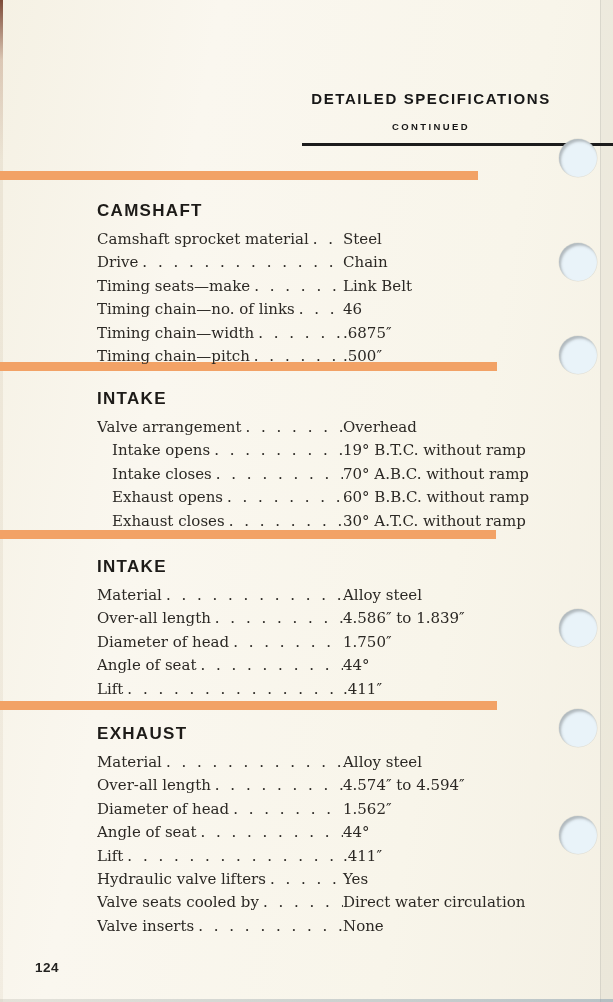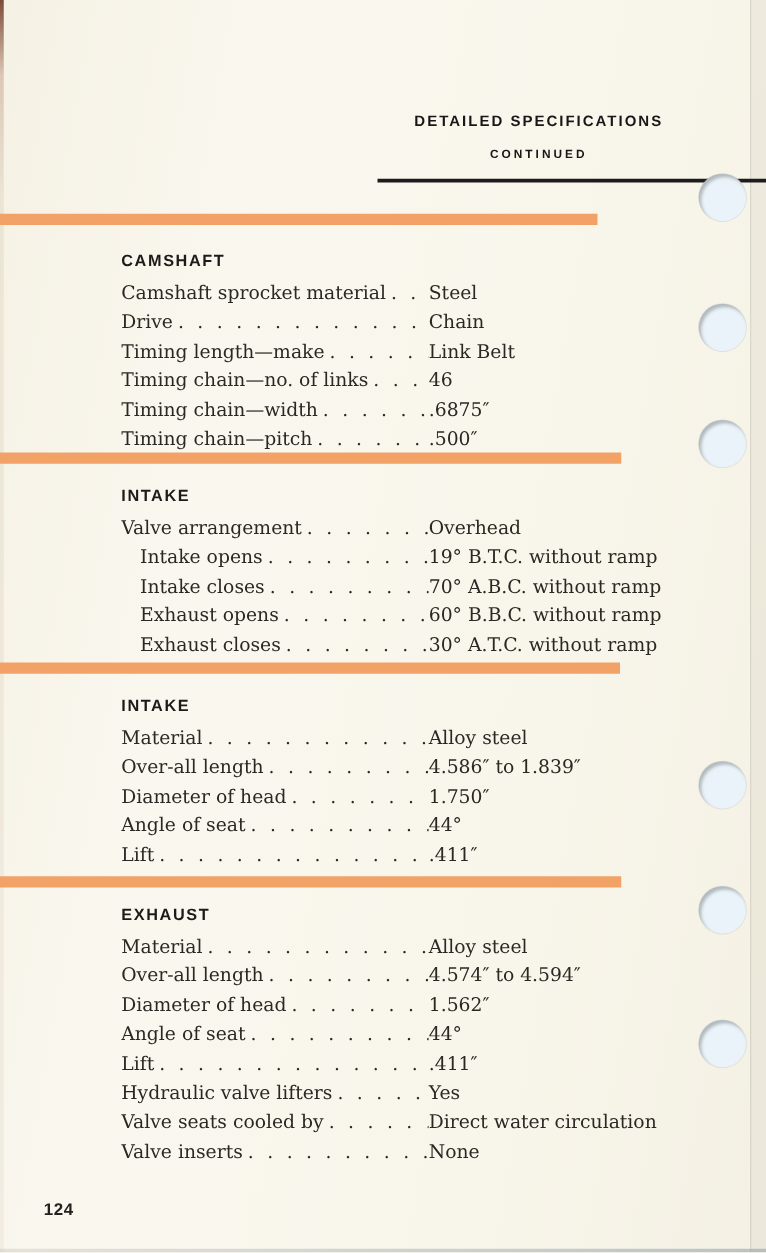--- a/index.html
+++ b/index.html
@@ -13,21 +13,21 @@
     position:absolute; left:0; top:0; bottom:0; width:3px;
     background:linear-gradient(to bottom,#7d4b38 0,rgba(170,120,90,0.35) 60px,rgba(190,170,140,0.18) 160px,rgba(190,170,140,0.12) 100%);
   }
   .edge-right-line { position:absolute; right:12px; top:0; bottom:0; width:1px; background:rgba(150,150,138,0.30); }
   .edge-right-area { position:absolute; right:0; top:0; bottom:0; width:12px; background:rgba(205,200,184,0.22); }
   .edge-bottom { position:absolute; left:0; right:0; bottom:0; height:3px;
     background:linear-gradient(to right,rgba(190,188,178,0.35),rgba(135,158,175,0.55)); }
 
   
   .header { position:absolute; left:300px; top:90px; width:262px; text-align:center; color:#171717; }
-  .header .title { font-family:"Liberation Sans",sans-serif; font-weight:700; font-size:12px; letter-spacing:1.6px; }
+  .header .title { font-family:"Liberation Sans",sans-serif; font-weight:700; font-size:15px; letter-spacing:1.6px; }
   .header .subtitle { font-family:"Liberation Sans",sans-serif; font-weight:700; font-size:9.5px; letter-spacing:2.4px; margin-top:14px; }
   .rule { position:absolute; left:302px; right:0; top:143px; height:3px; background:#1c1c1c; }
 
   
   .hole {
     position:absolute; left:559px; width:38px; height:38px; border-radius:50%;
     background:#e9f3f9; z-index:5;
     box-shadow: inset 2px 2.5px 2.5px rgba(95,100,102,0.40), 0 0 0 0.5px rgba(165,165,158,0.28);
   }
   .hole-1{top:139px} .hole-2{top:243px} .hole-3{top:336px}
@@ -36,21 +36,21 @@
   
   .bar { position:absolute; left:0; height:9px; }
   .bar-1{top:171px; width:478px} .bar-2{top:362px; width:497px}
   .bar-3{top:530px; width:496px} .bar-4{top:701px; width:497px}
 
   
   .section { position:absolute; left:97px; width:486px; }
   .sec-1{top:201px} .sec-2{top:389px} .sec-3{top:557px} .sec-4{top:724px}
   .section h2 {
     margin:0 0 7px 0; font-family:"Liberation Sans",sans-serif;
-    font-weight:700; font-size:13px; letter-spacing:1.3px; color:#1d1b18;
+    font-weight:700; font-size:17px; letter-spacing:1.3px; color:#1d1b18;
   }
   .row { display:flex; align-items:baseline; line-height:23.4px; font-size:15px; }
   .lw { width:246px; display:flex; align-items:baseline; overflow:hidden; box-sizing:border-box; }
   .row.indent .lw { padding-left:15px;justify-content:flex-end; }
   .lab { white-space:nowrap; }
   .leader { flex:1; overflow:hidden; white-space:nowrap; }
   .leader::after {
     content:". . . . . . . . . . . . . . . . . . . . . . . . . . . . . . . . . . . .";
     letter-spacing:3px; padding-left:4px;
   }
@@ -99,21 +99,21 @@
         </div>
         <div class="row">
           <span class="lw">
             <span class="lab">Drive</span>
             <span class="leader"></span>
           </span>
           <span class="val">Chain</span>
         </div>
         <div class="row">
           <span class="lw">
-            <span class="lab">Timing length—make</span>
+            <span class="lab">Timing seats—make</span>
             <span class="leader"></span>
           </span>
           <span class="val">Link Belt</span>
         </div>
         <div class="row">
           <span class="lw">
             <span class="lab">Timing chain—no. of links</span>
             <span class="leader"></span>
           </span>
           <span class="val">46</span>

